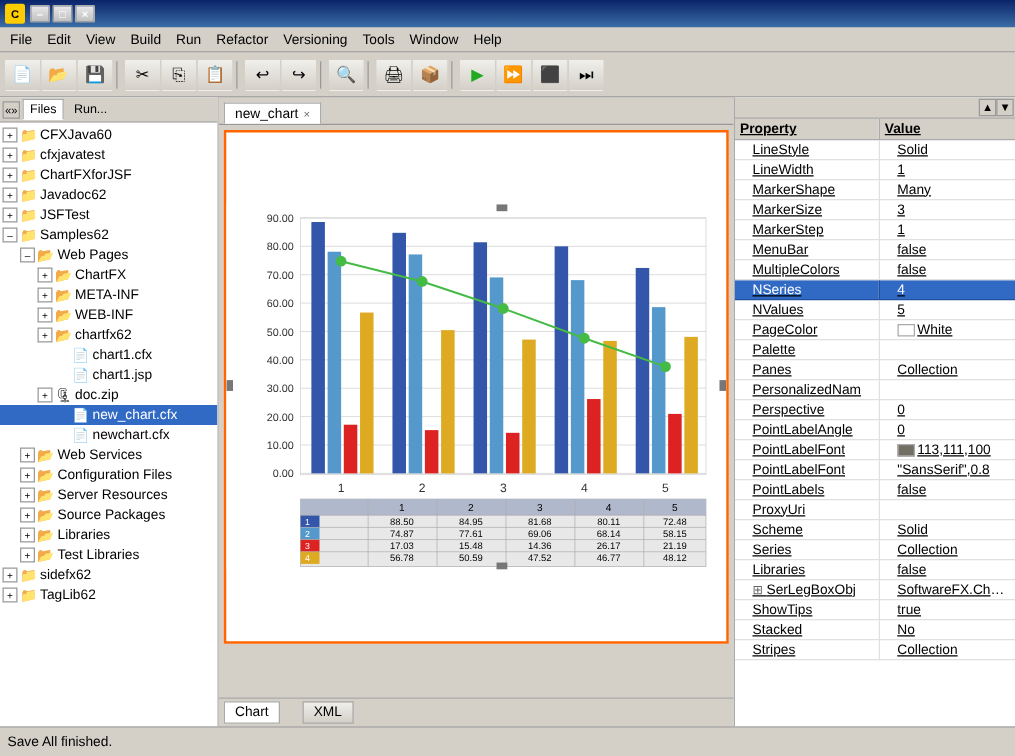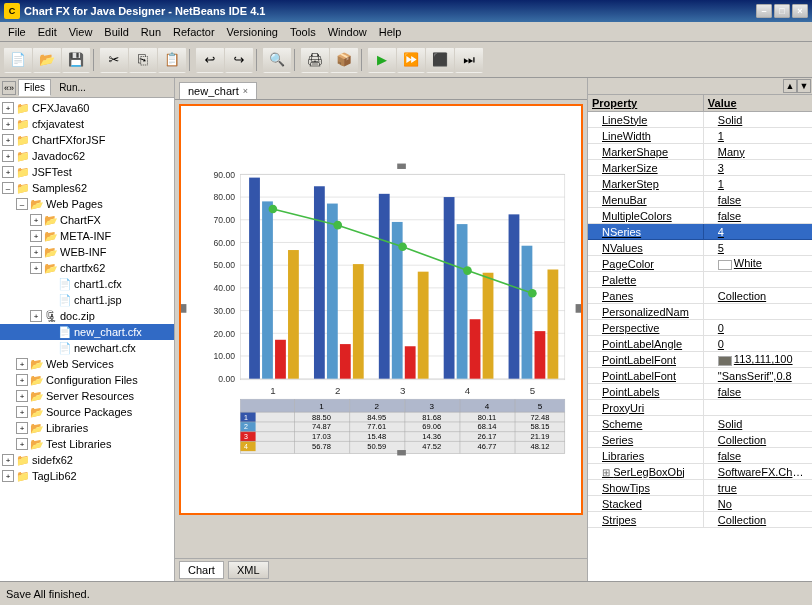--- a/index.html
+++ b/index.html
@@ -61,21 +61,21 @@
 
     
     #center-area { flex: 1; background: #d4d0c8; display: flex; flex-direction: column; overflow: hidden; }
     #doc-tabs { background: #d4d0c8; height: 22px; display: flex; align-items: flex-end; padding: 0 4px; border-bottom: 1px solid #999; }
     .doc-tab { background: #e8e5df; border: 1px solid #aaa; border-bottom: none; padding: 2px 8px; margin-right: 2px; font-size: 11px; cursor: pointer; display: flex; align-items: center; gap: 4px; }
     .doc-tab.active { background: white; }
     .doc-tab-close { font-size: 9px; cursor: pointer; color: #666; }
     #chart-container { flex: 1; background: white; margin: 4px; border: 2px solid #ff6600; position: relative; overflow: hidden; }
     
     
-    #chart-tabs { background: #d4d0c8; display: flex; padding: 2px 4px; gap: 4px; border-top: 1px solid #aaa; margin-top: 39px; }
+    #chart-tabs { background: #d4d0c8; display: flex; padding: 2px 4px; gap: 18px; border-top: 1px solid #aaa; margin-top: 39px; }
     .chart-tab { background: linear-gradient(to bottom, #f0efeb, #d4d0c8); border: 1px solid #aaa; padding: 2px 8px; font-size: 11px; cursor: pointer; }
     .chart-tab.active { background: white; }
 
     
     #right-panel { width: 225px; background: white; border-left: 1px solid #aaa; display: flex; flex-direction: column; overflow: hidden; }
     #right-panel-scroll { flex: 1; overflow-y: auto; }
     .prop-table { width: 100%; border-collapse: collapse; text-decoration: underline; }
     .prop-table th { background: #d4d0c8; font-size: 11px; padding: 2px 4px; text-align: left; border-bottom: 1px solid #aaa; border-right: 1px solid #aaa; position: sticky; top: 0; }
     .prop-table td { font-size: 11px; padding: 1px 14px; border-bottom: 1px solid #e0e0e0; border-right: 1px solid #e0e0e0; height: 16px; white-space: nowrap; overflow: hidden; text-overflow: ellipsis; max-width: 120px; }
     .prop-row.highlight { background: #316ac5; color: white; }
@@ -95,21 +95,20 @@
     .nav-btn { width: 14px; height: 14px; font-size: 9px; display: flex; align-items: center; justify-content: center; cursor: pointer; border: 1px solid #999; background: #d4d0c8; }
     
     
     #rp-scroll { display: flex; justify-content: flex-end; background: #d4d0c8; padding: 1px; border-bottom: 1px solid #aaa; }
   </style>
 </head>
 <body>
 
 <div id="titlebar">
   <div id="titlebar-icon">C</div>
-  <div id="titlebar-title">Chart FX for Java Designer - NetBeans IDE 4.1</div>
   <div id="titlebar-buttons">
     <div class="titlebar-btn">–</div>
     <div class="titlebar-btn">□</div>
     <div class="titlebar-btn">×</div>
   </div>
 </div>
 
 <div id="menubar">
   <div class="menu-item">File</div>
   <div class="menu-item">Edit</div>

